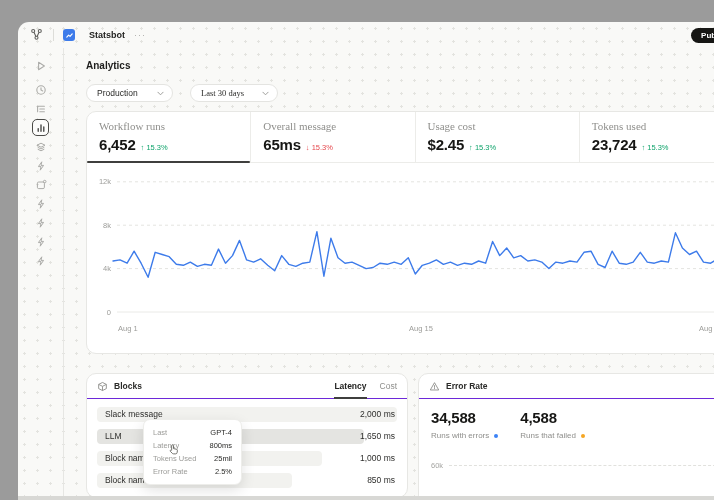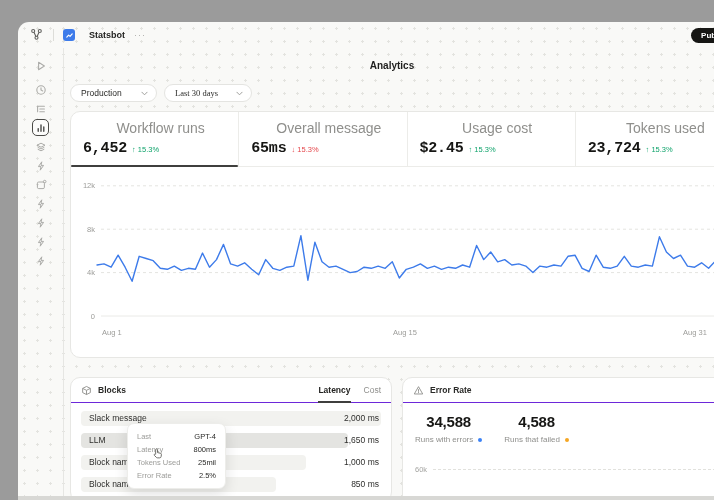--- a/index.html
+++ b/index.html
@@ -32,40 +32,40 @@
   .rail {
     position:absolute; left:0; top:26px; bottom:0; width:46px;
     border-right:1px solid #E6E6E3;
     display:flex; flex-direction:column; align-items:center; padding-top:9px; gap:2px;
   }
   .rail-btn { width:17px; height:17px; border-radius:5px; display:flex; align-items:center; justify-content:center; color:#ACACA9; }
   .rail-btn:first-child { margin-bottom:5px; }
   .rail-btn.active { border:1px solid #4B4B48; color:#3C3C3A; background:#FCFCFB; }
   .rail-btn svg { display:block; }
   
-  .main { position:absolute; left:47px; top:26px; right:0; bottom:0; padding:12px 0 0 5px;text-align:center; }
+  .main { position:absolute; left:47px; top:26px; right:0; bottom:0; padding:12px 0 0 21px; }
   .page-title { font-size:10px; font-weight:700; color:#1F1F1E; }
-  .filters { display:flex; gap:7px; margin-top:13px; }
+  .filters { display:flex; gap:17px; margin-top:13px; }
   .pill {
     height:18px; background:#FFFFFF; border:1px solid #E4E4E1; border-radius:10px;
     display:flex; align-items:center; justify-content:space-between;
     font-size:8.5px; color:#2A2A28; padding:0 8px 0 10px;
   }
   .pill.env { width:87px; } .pill.range { width:88px;font-family:Liberation Serif, serif; }
   .pill .chev { color:#9C9C99; display:flex; margin-left:6px; }
   
   .card { background:#FFFFFF; border:1px solid #E7E7E4; border-radius:10px; }
   .stat-card { margin-top:9px; margin-right:-30px; }
   .stats-row { display:flex; border-bottom:1px solid #ECECE9; }
   .stat-cell { flex:1 1 0; position:relative; padding:8px 0 9px 12px; }
   .stat-cell + .stat-cell { border-left:1px solid #ECECE9; }
   .stat-cell.active::after { content:""; position:absolute; left:0; right:0; bottom:-1px; height:2px; background:#3F3F3D; border-radius:1px; }
-  .stat-label { font-size:14px; color:#8F8F8C; }
+  .stat-label { font-size:11px; color:#8F8F8C;font-family:Liberation Serif, serif; }
   .stat-value-row { margin-top:4px; display:flex; align-items:baseline; }
-  .stat-value { font-size:15px; font-weight:700; color:#161614; letter-spacing:-0.2px;font-family:Liberation Mono, monospace; }
+  .stat-value { font-size:15px; font-weight:700; color:#161614; letter-spacing:-0.2px; }
   .stat-delta { font-size:7.5px; font-weight:400; margin-left:5px; }
   .stat-delta.up { color:#0FA36B; } .stat-delta.down { color:#E5484D; }
   .chart-wrap { padding:10px 0 2px 4px; }
   .tick { font-size:7.5px; fill:#9C9C99; font-family:"Liberation Sans",sans-serif; }
   
   .bottom-row { display:flex; gap:10px; margin-top:19px; align-items:flex-start; }
   .card-header { height:25px; display:flex; align-items:center; padding:0 10px; border-bottom:1px solid #6d28d9; }
   .card-header .hdr-icon { color:#8F8F8C; display:flex; margin-right:6px; }
   .card-title { font-size:8.5px; font-weight:700; color:#2B2B29; }
   .blocks-card { width:322px; position:relative; }

